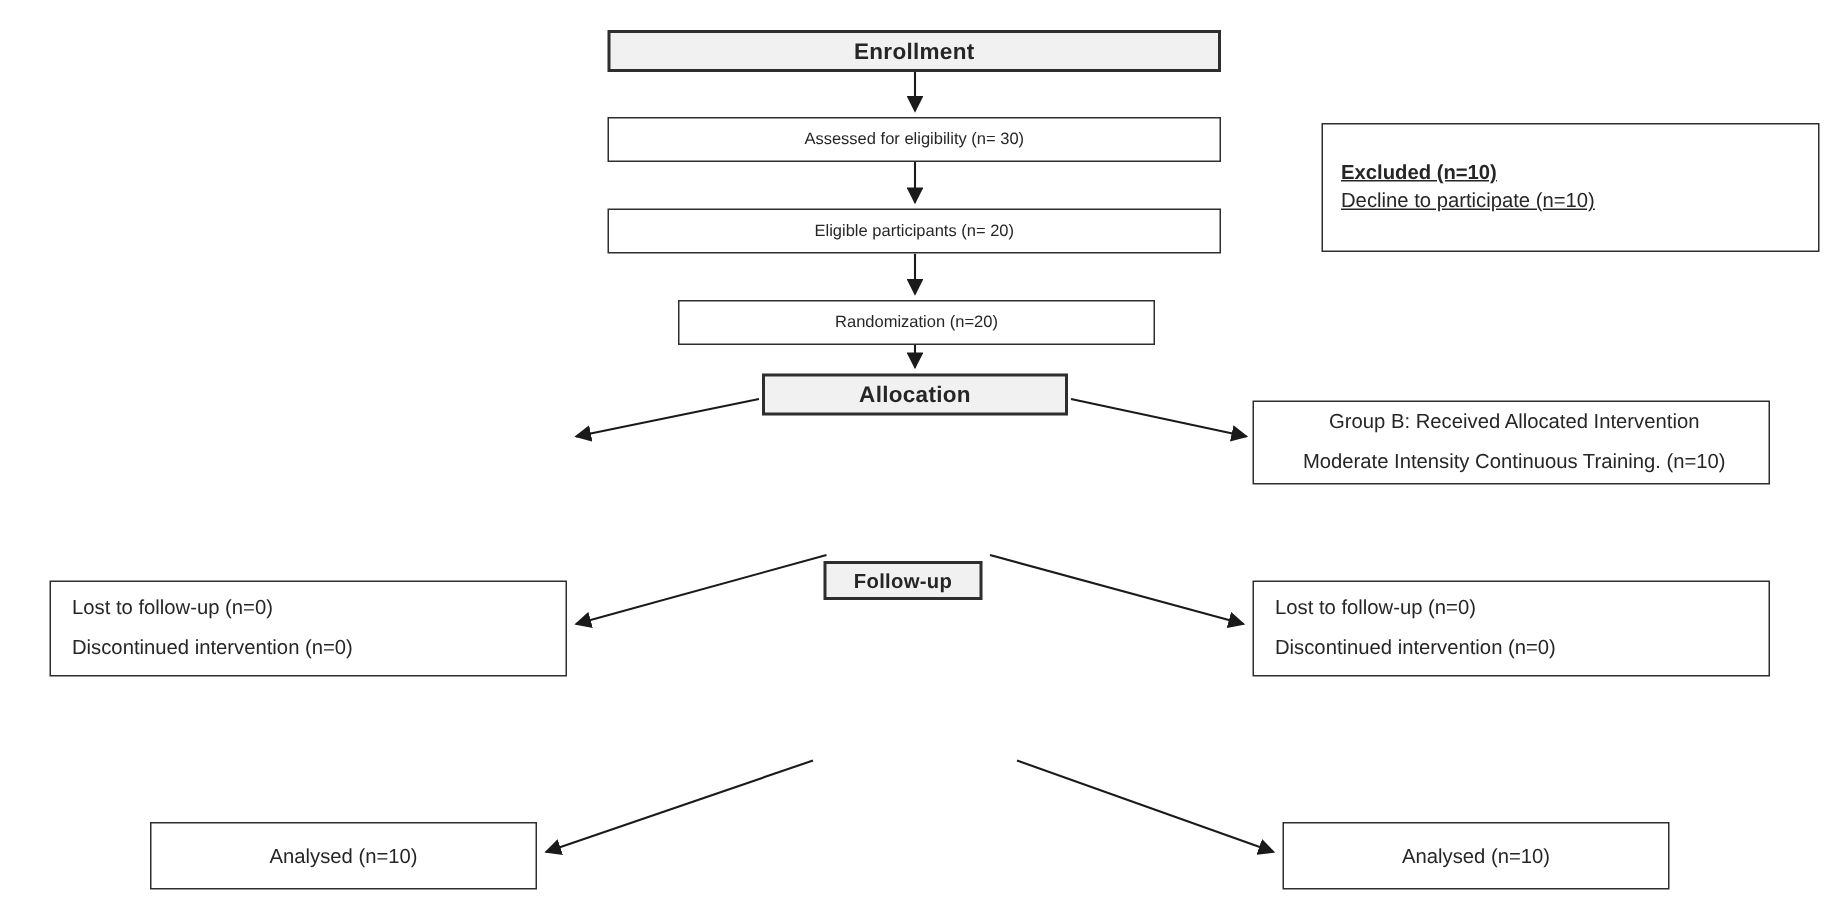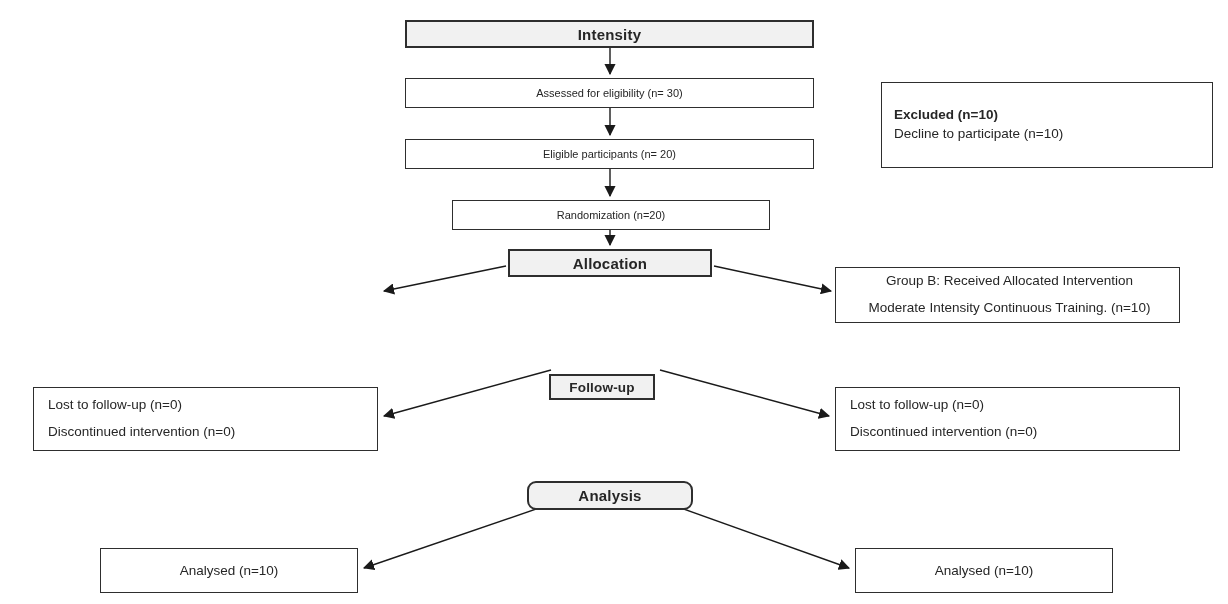--- a/index.html
+++ b/index.html
@@ -66,28 +66,28 @@
     <line x1="610" y1="230" x2="610" y2="245" marker-end="url(#ah)"></line>
     <line x1="506" y1="266" x2="384" y2="291" marker-end="url(#ah)"></line>
     <line x1="714" y1="266" x2="831" y2="291" marker-end="url(#ah)"></line>
     <line x1="551" y1="370" x2="384" y2="416" marker-end="url(#ah)"></line>
     <line x1="660" y1="370" x2="829" y2="416" marker-end="url(#ah)"></line>
     <line x1="542" y1="507" x2="364" y2="568" marker-end="url(#ah)"></line>
     <line x1="678" y1="507" x2="849" y2="568" marker-end="url(#ah)"></line>
   </svg>
 
   <div class="box header" style="left:405px;top:20px;width:409px;height:28px;">
-    <span>Intensity</span>
+    <span>Enrollment</span>
   </div>
 
   <div class="box" style="left:405px;top:78px;width:409px;height:30px;">
     <span>Assessed for eligibility (n= 30)</span>
   </div>
 
-  <div class="box left-text" style="left:881px;top:82px;width:332px;height:86px;gap:2px;padding-left:12px;">
+  <div class="box left-text" style="left:881px;top:82px;width:332px;height:86px;gap:2px;padding-left:12px;text-decoration:underline;">
     <span class="ln bold">Excluded (n=10)</span>
     <span class="ln">Decline to participate (n=10)</span>
   </div>
 
   <div class="box" style="left:405px;top:139px;width:409px;height:30px;">
     <span>Eligible participants (n= 20)</span>
   </div>
 
   <div class="box" style="left:452px;top:200px;width:318px;height:30px;">
     <span>Randomization (n=20)</span>
@@ -110,23 +110,20 @@
   <div class="box left-text" style="left:33px;top:387px;width:345px;height:64px;">
     <span class="ln">Lost to follow-up (n=0)</span>
     <span class="ln">Discontinued intervention (n=0)</span>
   </div>
 
   <div class="box left-text" style="left:835px;top:387px;width:345px;height:64px;">
     <span class="ln">Lost to follow-up (n=0)</span>
     <span class="ln">Discontinued intervention (n=0)</span>
   </div>
 
-  <div class="box header rounded" style="left:527px;top:481px;width:166px;height:29px;">
-    <span>Analysis</span>
-  </div>
 
   <div class="box" style="left:100px;top:548px;width:258px;height:45px;font-size:13.5px;">
     <span>Analysed (n=10)</span>
   </div>
 
   <div class="box" style="left:855px;top:548px;width:258px;height:45px;font-size:13.5px;">
     <span>Analysed (n=10)</span>
   </div>
 
 </div>

